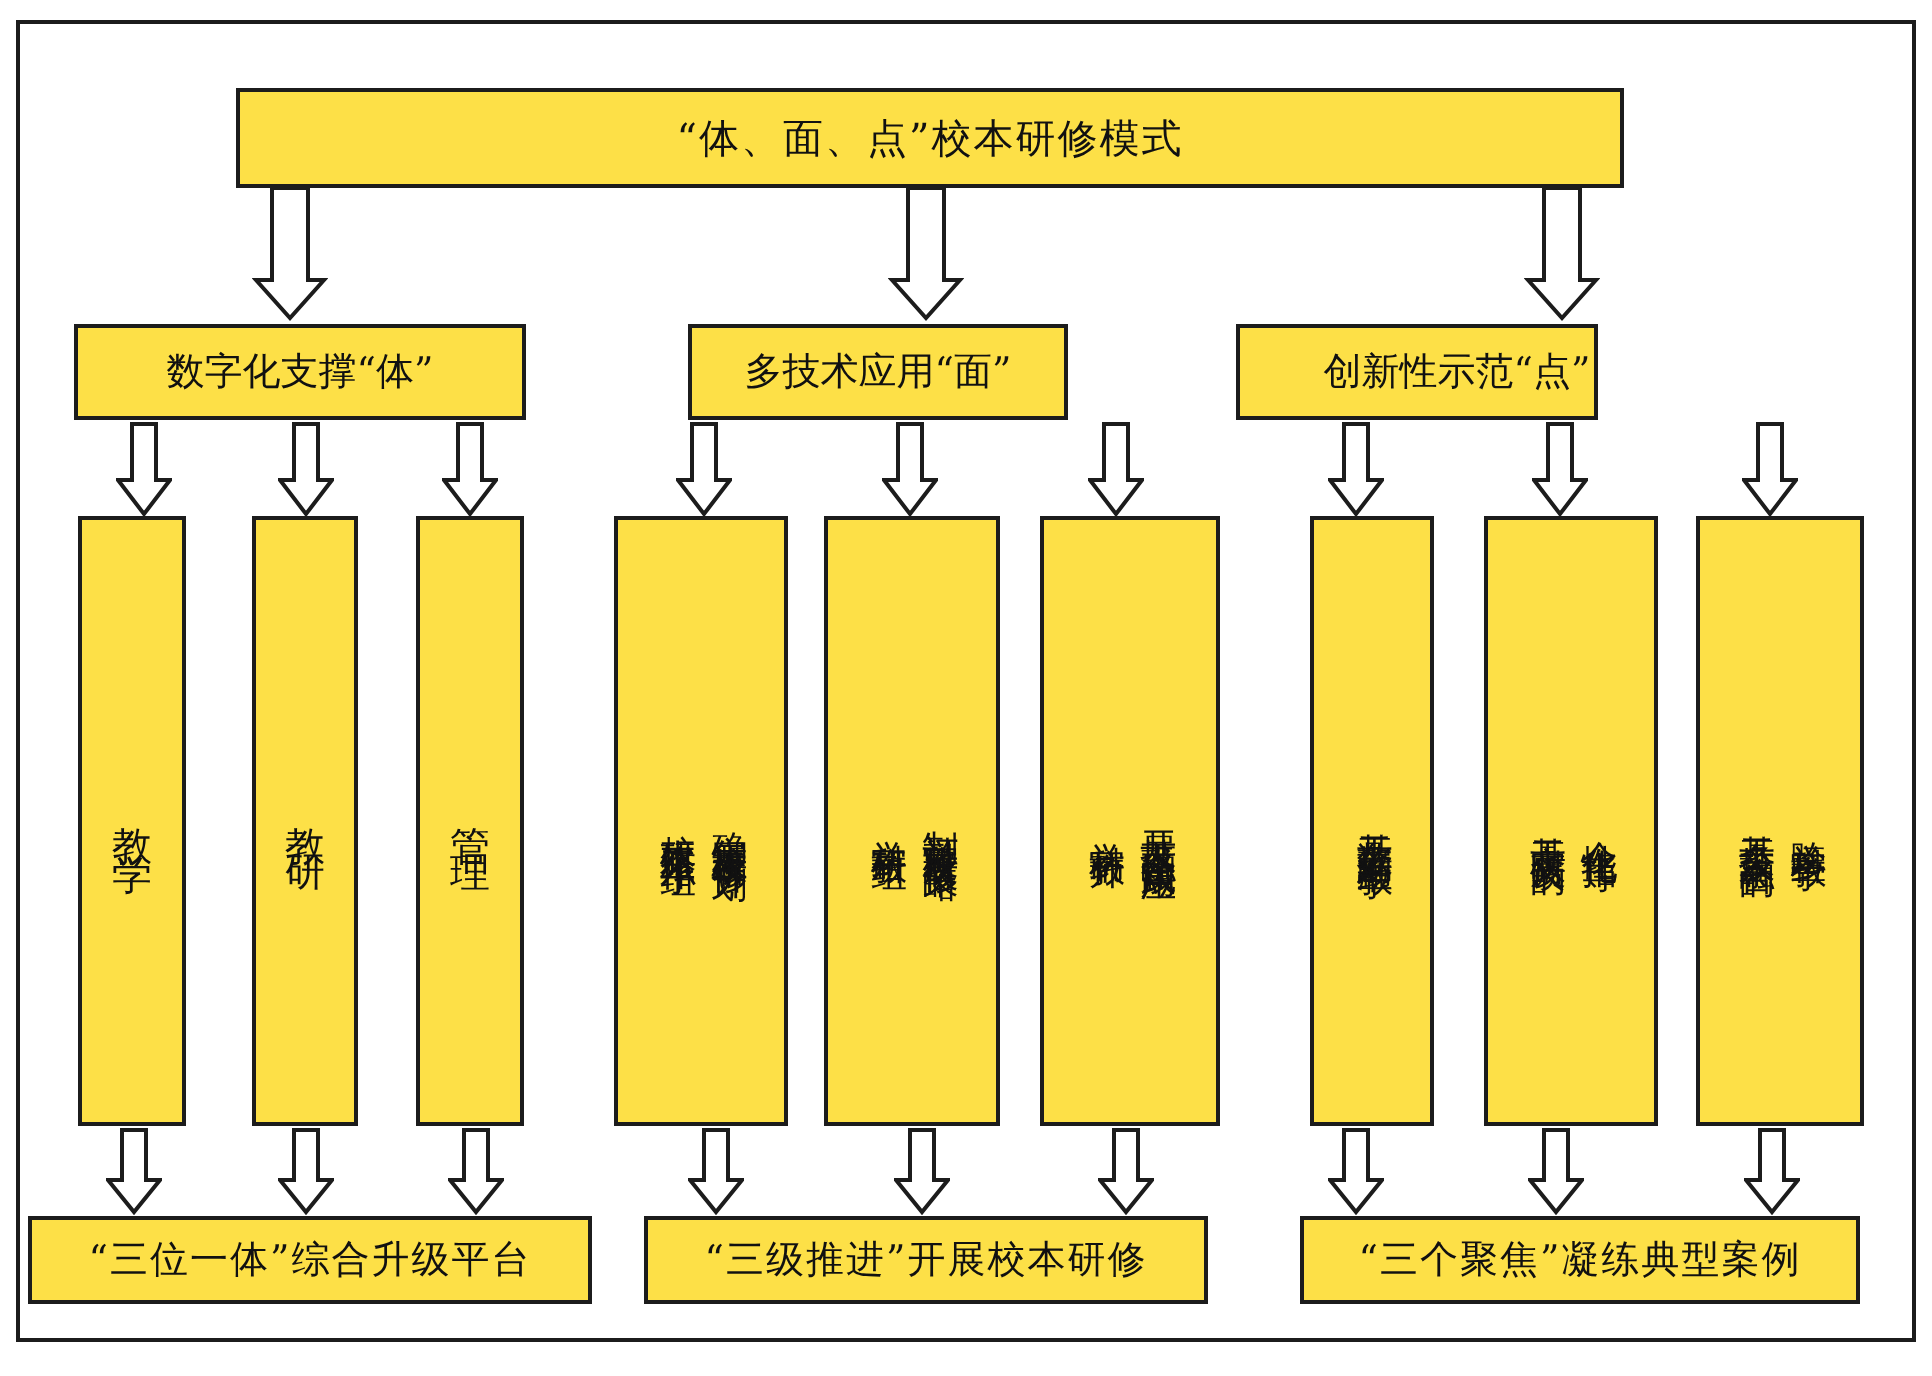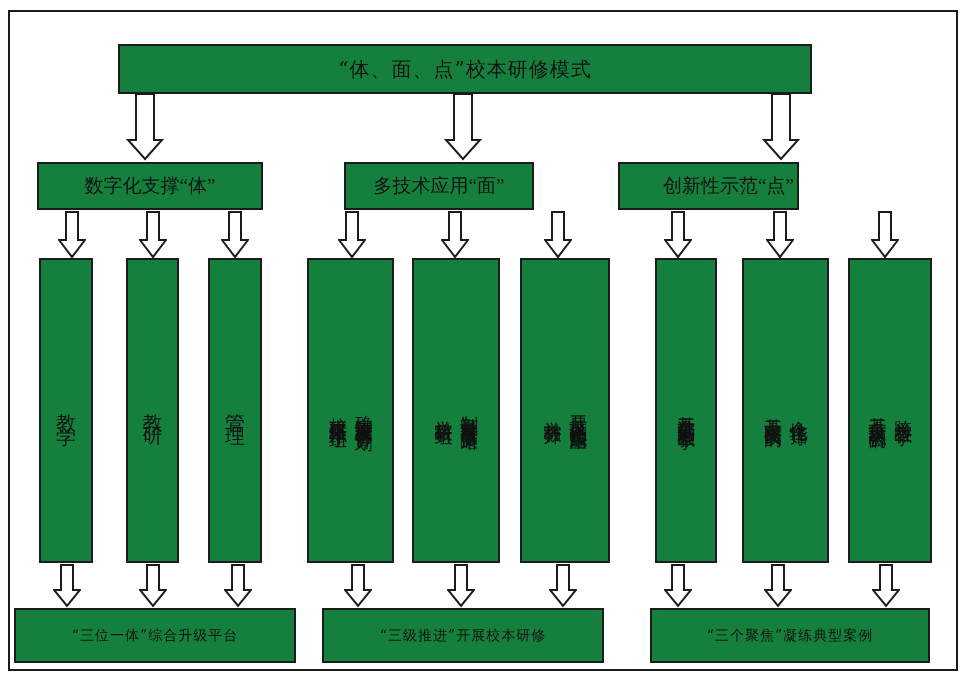--- a/index.html
+++ b/index.html
@@ -1,29 +1,29 @@
 <!DOCTYPE html>
 <html><head>
 <meta charset="utf-8">
 <style>
   html,body{margin:0;padding:0;background:#ffffff;}
   body{width:966px;height:688px;font-family:"DejaVu Serif","Liberation Serif",serif;color:#111;}
   .canvas{position:relative;width:966px;height:688px;background:#fff;overflow:hidden;}
   .frame{position:absolute;left:8px;top:10px;width:950px;height:661px;border:2px solid #1c1c1c;box-sizing:border-box;background:#fff;}
-  .box{position:absolute;border:2px solid #1c1c1c;box-sizing:border-box;background:#15803d;
+  .box{position:absolute;border:2px solid #1c1c1c;box-sizing:border-box;background:#fde047;
        display:flex;align-items:center;justify-content:center;text-align:center;}
   .title-box{left:118px;top:44px;width:694px;height:50px;font-size:20px;letter-spacing:1px;}
-  .hdr{top:162px;height:48px;font-size:19px;font-family:Liberation Serif, serif;}
+  .hdr{top:162px;height:48px;font-size:19px;}
   .hdr-0{left:37px;width:226px;}
   .hdr-1{left:344px;width:190px;text-align:right;}
   .hdr-2{left:618px;width:181px;padding-left:40px;}
   .vbox{top:258px;height:305px;display:flex;flex-direction:row;justify-content:center;align-items:center;gap:5px;}
   .vcol{writing-mode:vertical-rl;text-orientation:upright;font-size:18px;letter-spacing:2px;line-height:1.15;}
   .vcol.big{font-size:20px;letter-spacing:13px;}
-  .ftr{top:608px;height:55px;font-size:14px;letter-spacing:1px;}
+  .ftr{top:608px;height:44px;font-size:19px;letter-spacing:1px;}
   .ftr-0{left:14px;width:282px;}
   .ftr-1{left:322px;width:282px;}
   .ftr-2{left:650px;width:280px;}
   .arrow{position:absolute;}
   .arrow polygon{fill:#ffffff;stroke:#1c1c1c;stroke-width:2;}
 </style>
 </head>
 <body>
 
 <div class="canvas">

